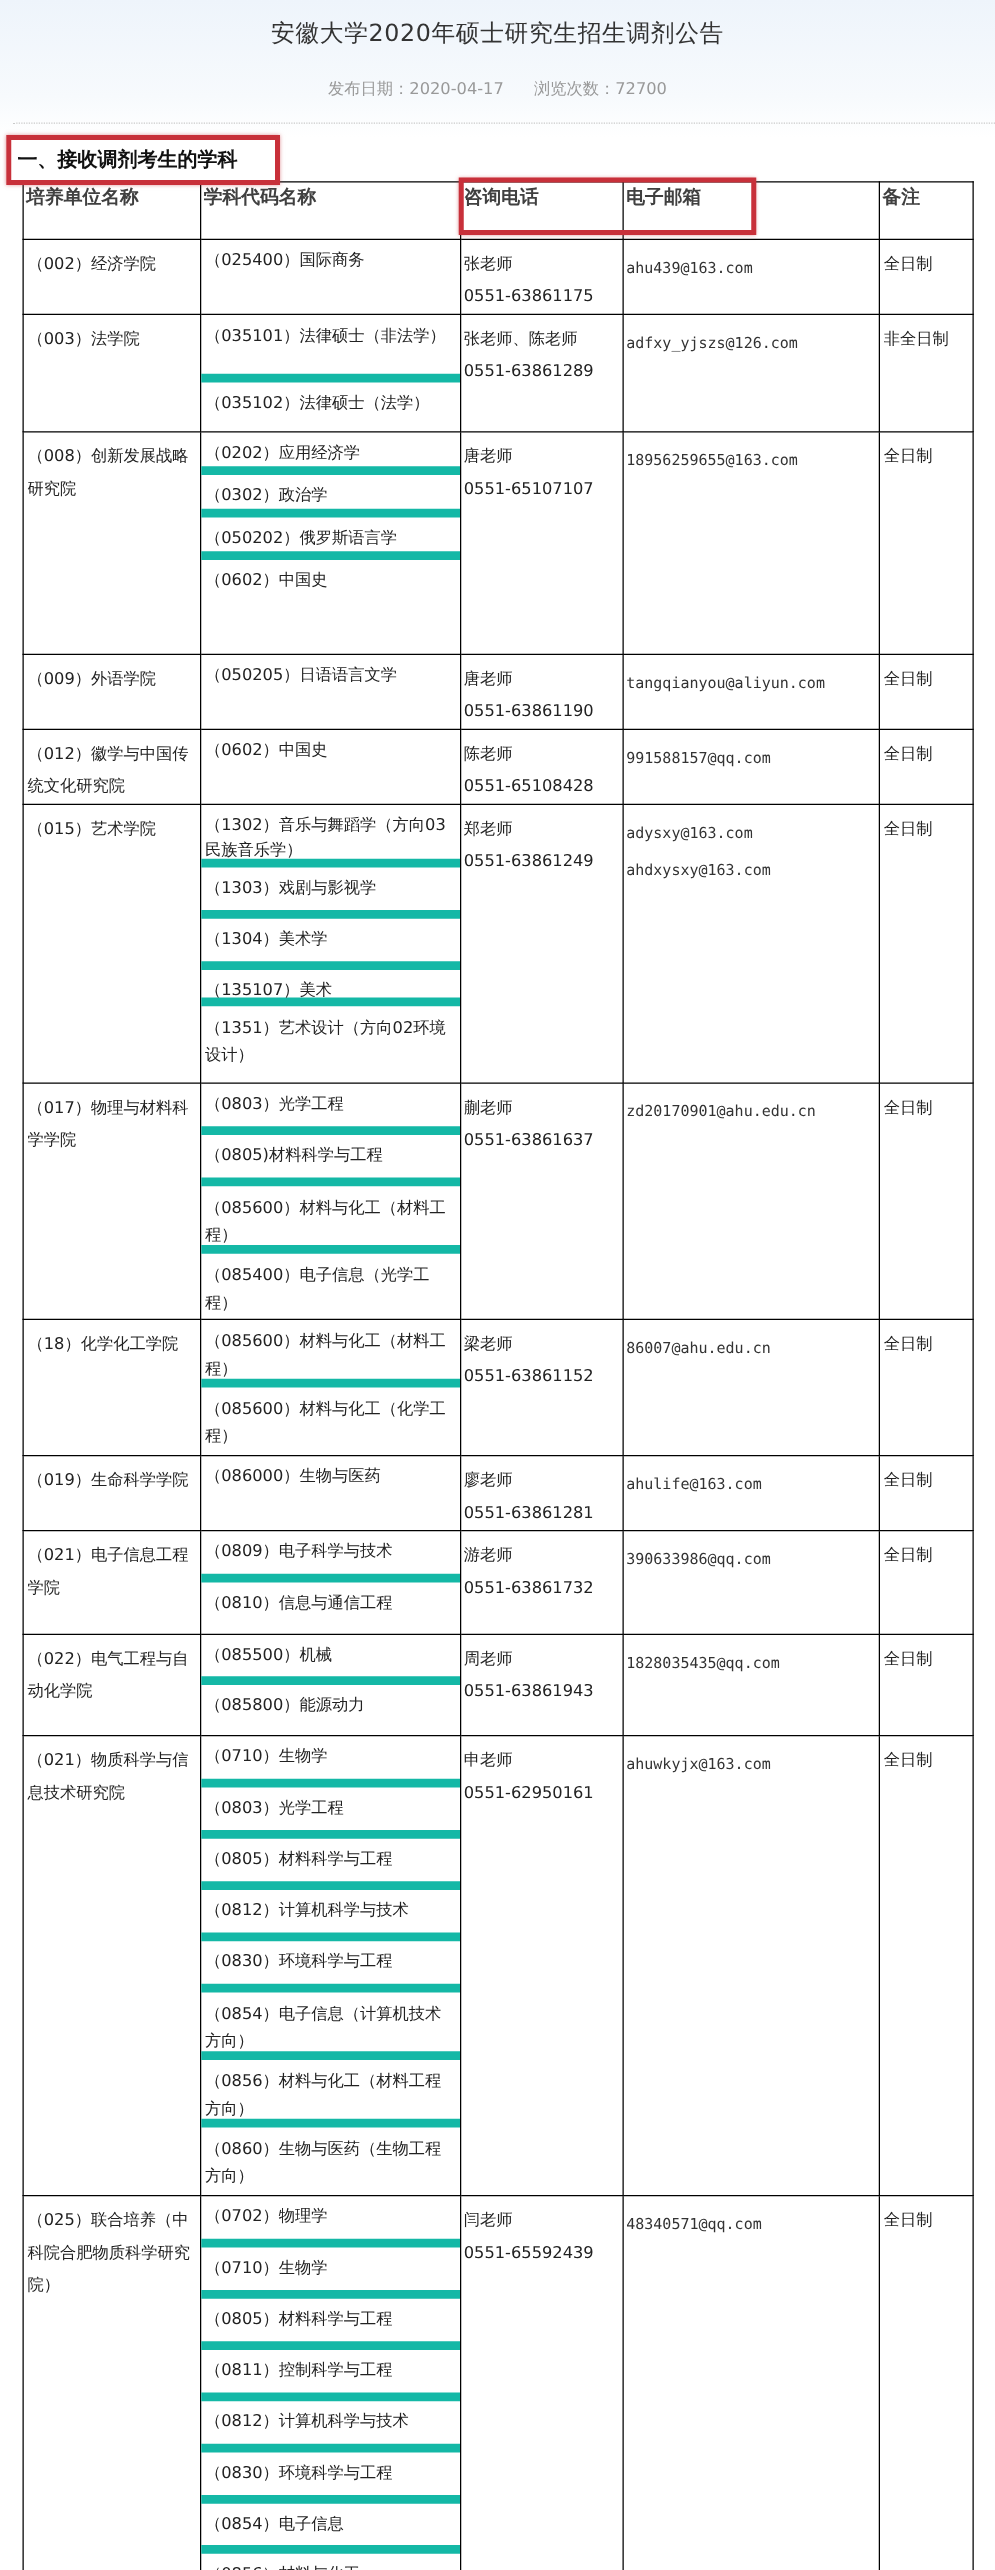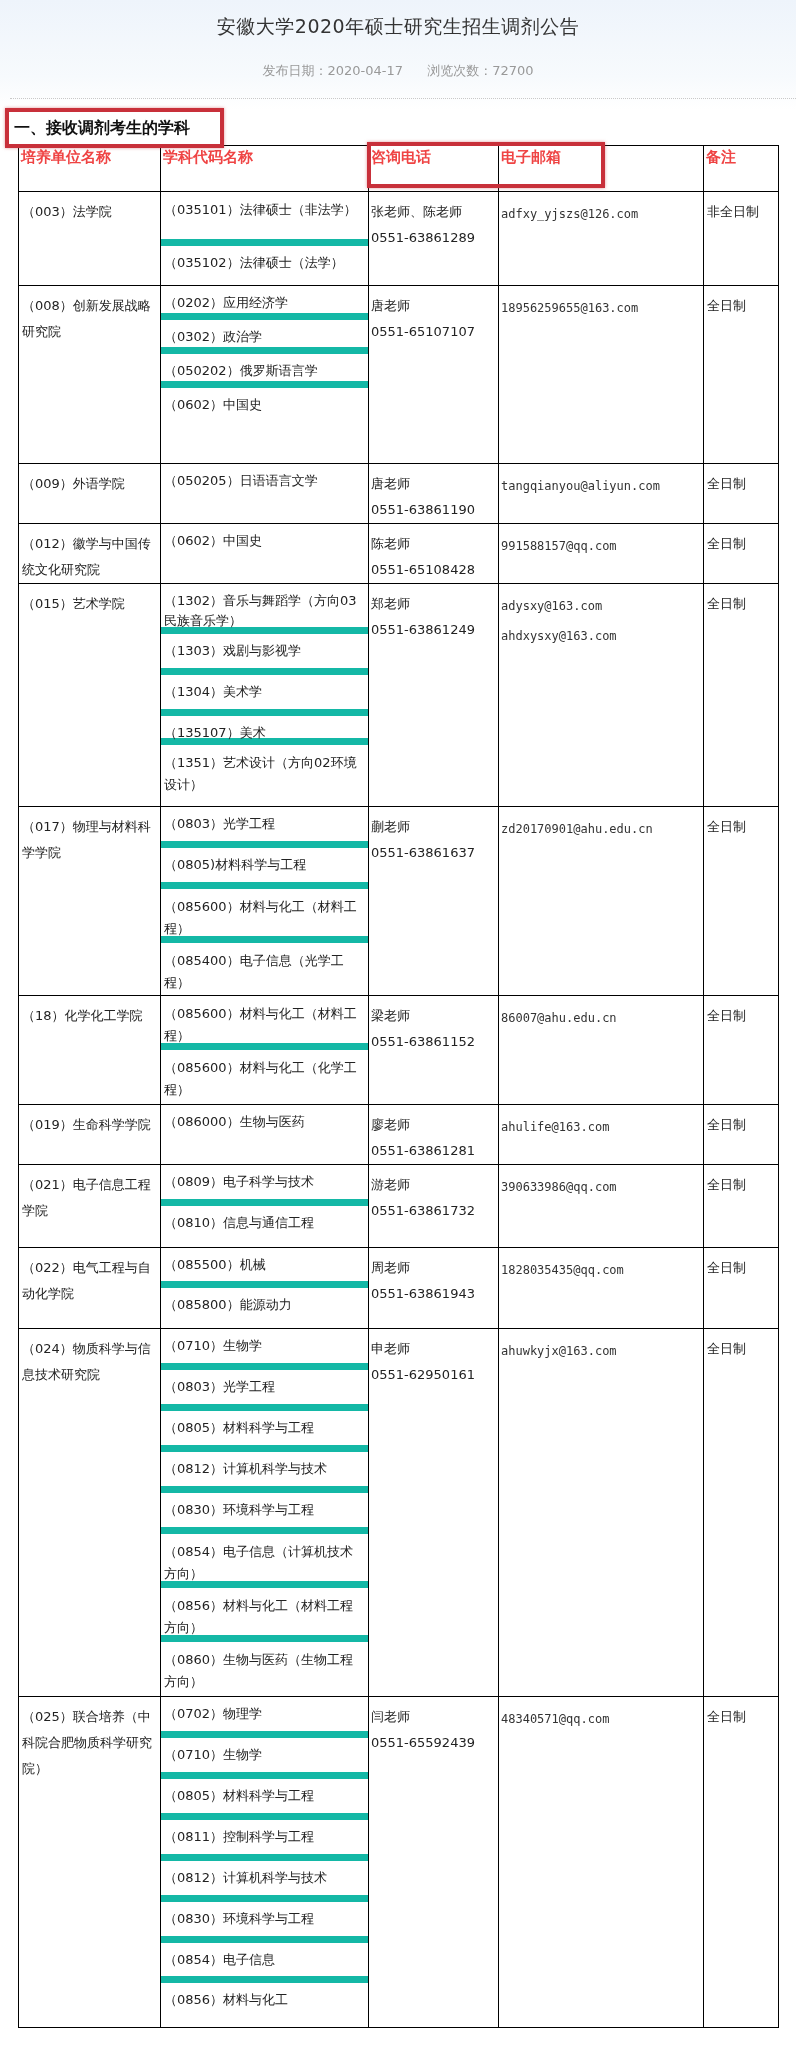--- a/index.html
+++ b/index.html
@@ -43,21 +43,21 @@
     position: absolute; left: 18px; top: 145px; width: 760px;
     border-collapse: collapse; table-layout: fixed;
     font-size: 13px; color: #222;
   }
   table.grid td, table.grid th {
     border: 1px solid #000; vertical-align: top; padding: 0;
   }
   table.grid th {
     text-align: left; font-weight: bold; font-size: 15px;
     font-family: "DejaVu Serif", "Liberation Serif", serif;
-    height: 41px; padding: 2px 2px; color: #ef4444;
+    height: 41px; padding: 2px 2px; color: #404040;
   }
   .cell-unit { padding: 7px 2px 0 3px; line-height: 26px; }
   .subs { display: flex; flex-direction: column; height: 100%; }
   .sub {
     border-bottom: 7px solid #14b8a6; padding: 7px 2px 0 3px;
     line-height: 20px; box-sizing: border-box;
   }
   .sub:last-child { border-bottom: none; flex: 1; }
   .cell-contact { padding: 7px 2px 0 2px; line-height: 26px; }
   .cell-email {
@@ -93,20 +93,44 @@
     <thead>
       <tr>
         <th>培养单位名称</th>
         <th>学科代码名称</th>
         <th>咨询电话</th>
         <th>电子邮箱</th>
         <th>备注</th>
       </tr>
     </thead>
     <tbody id="tbody">
+        <tr style="height: 56px;">
+          <td>
+            <div class="cell-unit">（002）经济学院</div>
+          </td>
+          <td class="subcell">
+            <div class="subs" style="height: 56px;">
+              <div class="sub">（025400）国际商务</div>
+            </div>
+          </td>
+          <td>
+            <div class="cell-contact">
+              <div>张老师</div>
+              <div>0551-63861175</div>
+            </div>
+          </td>
+          <td>
+            <div class="cell-email">
+              <div>ahu439@163.com</div>
+            </div>
+          </td>
+          <td>
+            <div class="cell-note">全日制</div>
+          </td>
+        </tr>
         <tr style="height: 93px;">
           <td>
             <div class="cell-unit">（003）法学院</div>
           </td>
           <td class="subcell">
             <div class="subs" style="height: 93px;">
               <div class="sub" style="height: 54px; line-height: 22px;">（035101）法律硕士（非法学）</div>
               <div class="sub">（035102）法律硕士（法学）</div>
             </div>
           </td>
@@ -350,21 +374,21 @@
             <div class="cell-email">
               <div>1828035435@qq.com</div>
             </div>
           </td>
           <td>
             <div class="cell-note">全日制</div>
           </td>
         </tr>
         <tr style="height: 367px;">
           <td>
-            <div class="cell-unit">（024）物质科学与信息技术研究院</div>
+            <div class="cell-unit">（021）物质科学与信息技术研究院</div>
           </td>
           <td class="subcell">
             <div class="subs" style="height: 367px;">
               <div class="sub" style="height: 41px;">（0710）生物学</div>
               <div class="sub" style="height: 41px;">（0803）光学工程</div>
               <div class="sub" style="height: 41px;">（0805）材料科学与工程</div>
               <div class="sub" style="height: 41px;">（0812）计算机科学与技术</div>
               <div class="sub" style="height: 41px;">（0830）环境科学与工程</div>
               <div class="sub" style="height: 54px; line-height: 22px;">（0854）电子信息（计算机技术方向）</div>
               <div class="sub" style="height: 54px; line-height: 22px;">（0856）材料与化工（材料工程方向）</div>

